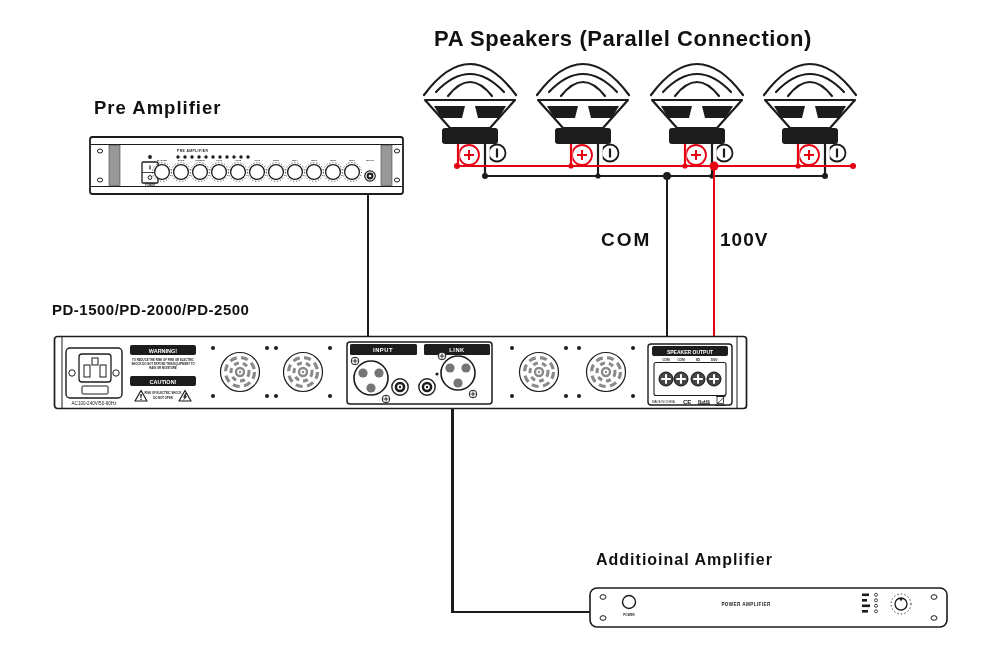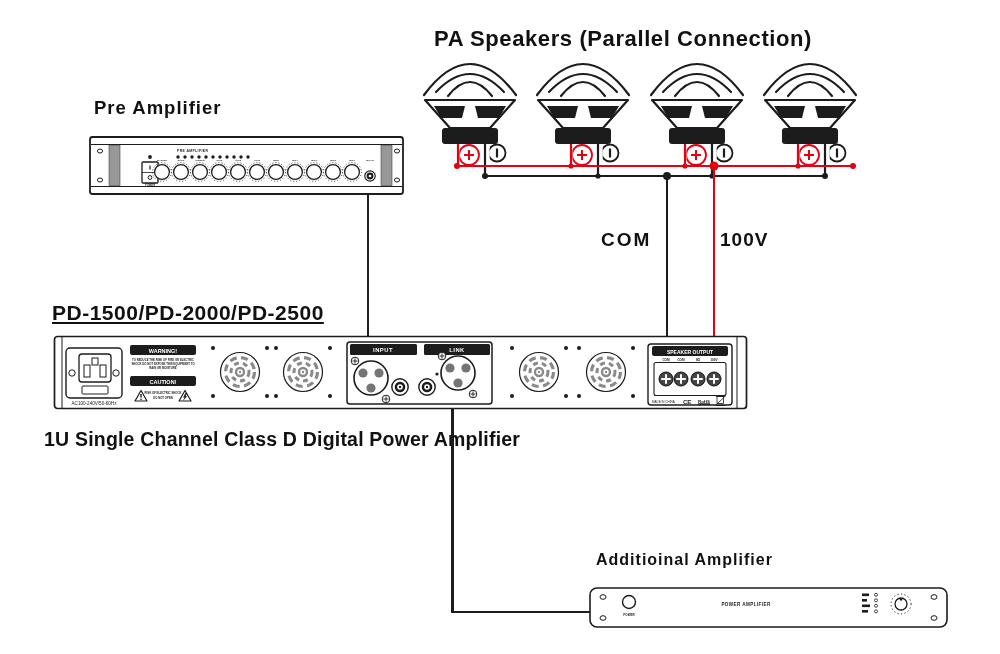--- a/index.html
+++ b/index.html
@@ -18,22 +18,21 @@
   .redfill{fill:var(--wire-red,#e60012);}
   .blkfill{fill:#1c1c1c;}
 </style>
 </head>
 <body>
 
 <div id="canvas">
 
   <div class="title" style="left:434px;top:26px;font-size:22px;letter-spacing:.6px;">PA Speakers (Parallel Connection)</div>
   <div class="title" style="left:94px;top:97px;font-size:18.5px;letter-spacing:1px;">Pre Amplifier</div>
-  <div class="title" style="left:52px;top:301px;font-size:21px;letter-spacing:.5px;text-decoration:underline;">PD-1500/PD-2000/PD-2500</div>
-  <div class="title" style="left:44px;top:428px;font-size:19.5px;letter-spacing:.2px;">1U Single Channel Class D Digital Power Amplifier</div>
+  <div class="title" style="left:52px;top:301px;font-size:15px;letter-spacing:.5px;">PD-1500/PD-2000/PD-2500</div>
   <div class="title" style="left:596px;top:551px;font-size:16px;letter-spacing:1px;">Additioinal Amplifier</div>
   <div class="title" style="left:601px;top:229px;font-size:19px;letter-spacing:2px;">COM</div>
   <div class="title" style="left:720px;top:229px;font-size:19px;letter-spacing:1px;">100V</div>
 
   <svg style="left:430px;top:55px;" width="440" height="131" viewBox="0 0 440 131">
     <defs>
       <g id="spk">
         <path class="ln" stroke-width="2.2" stroke-linecap="round" d="M-46 40 Q0 -22 46 40"></path>
         <path class="ln" stroke-width="2.2" stroke-linecap="round" d="M-34 37 Q0 1 34 37"></path>
         <path class="ln" stroke-width="2.2" stroke-linecap="round" d="M-22 41 Q0 13 22 41"></path>

